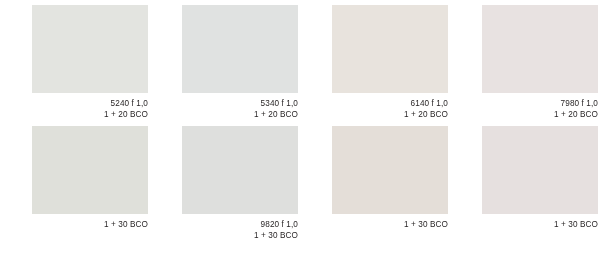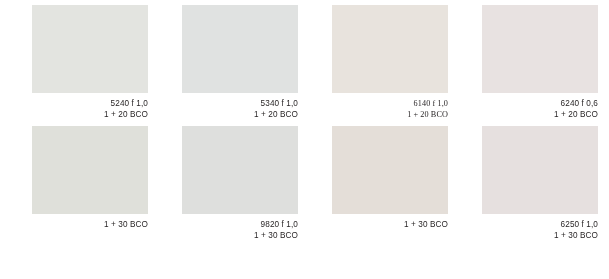--- a/index.html
+++ b/index.html
@@ -78,30 +78,30 @@
     <div class="swatch-cell">
       <div class="swatch-chip" style="background-color: rgb(224, 226, 225);"></div>
       <div class="swatch-caption" style="color: rgb(35, 31, 32); text-align: right;">
         <span class="caption-code">5340 f 1,0</span>
         <span class="caption-spec">1 + 20 BCO</span>
       </div>
     </div>
 
     <div class="swatch-cell">
       <div class="swatch-chip" style="background-color: rgb(232, 227, 221);"></div>
-      <div class="swatch-caption" style="color: rgb(35, 31, 32); font-family: Liberation Serif, serif;">
+      <div class="swatch-caption" style="color: rgb(35, 31, 32);">
         <span class="caption-code">6140 f 1,0</span>
         <span class="caption-spec">1 + 20 BCO</span>
       </div>
     </div>
 
     <div class="swatch-cell">
       <div class="swatch-chip" style="background-color: rgb(232, 226, 225);"></div>
       <div class="swatch-caption" style="color: rgb(35, 31, 32);">
-        <span class="caption-code">6240 f 0,6</span>
+        <span class="caption-code">7980 f 1,0</span>
         <span class="caption-spec">1 + 20 BCO</span>
       </div>
     </div>
 
     <div class="swatch-cell">
       <div class="swatch-chip" style="background-color: rgb(223, 224, 218);"></div>
       <div class="swatch-caption" style="color: rgb(35, 31, 32);">
         <span class="caption-spec">1 + 30 BCO</span>
       </div>
     </div>
@@ -117,19 +117,18 @@
     <div class="swatch-cell">
       <div class="swatch-chip" style="background-color: rgb(228, 222, 216);"></div>
       <div class="swatch-caption" style="color: rgb(35, 31, 32);">
         <span class="caption-spec">1 + 30 BCO</span>
       </div>
     </div>
 
     <div class="swatch-cell">
       <div class="swatch-chip" style="background-color: rgb(230, 224, 223);"></div>
       <div class="swatch-caption" style="color: rgb(35, 31, 32);">
-        <span class="caption-code">6250 f 1,0</span>
         <span class="caption-spec">1 + 30 BCO</span>
       </div>
     </div>
 
   </div>
 </div>
 
 </body></html>

